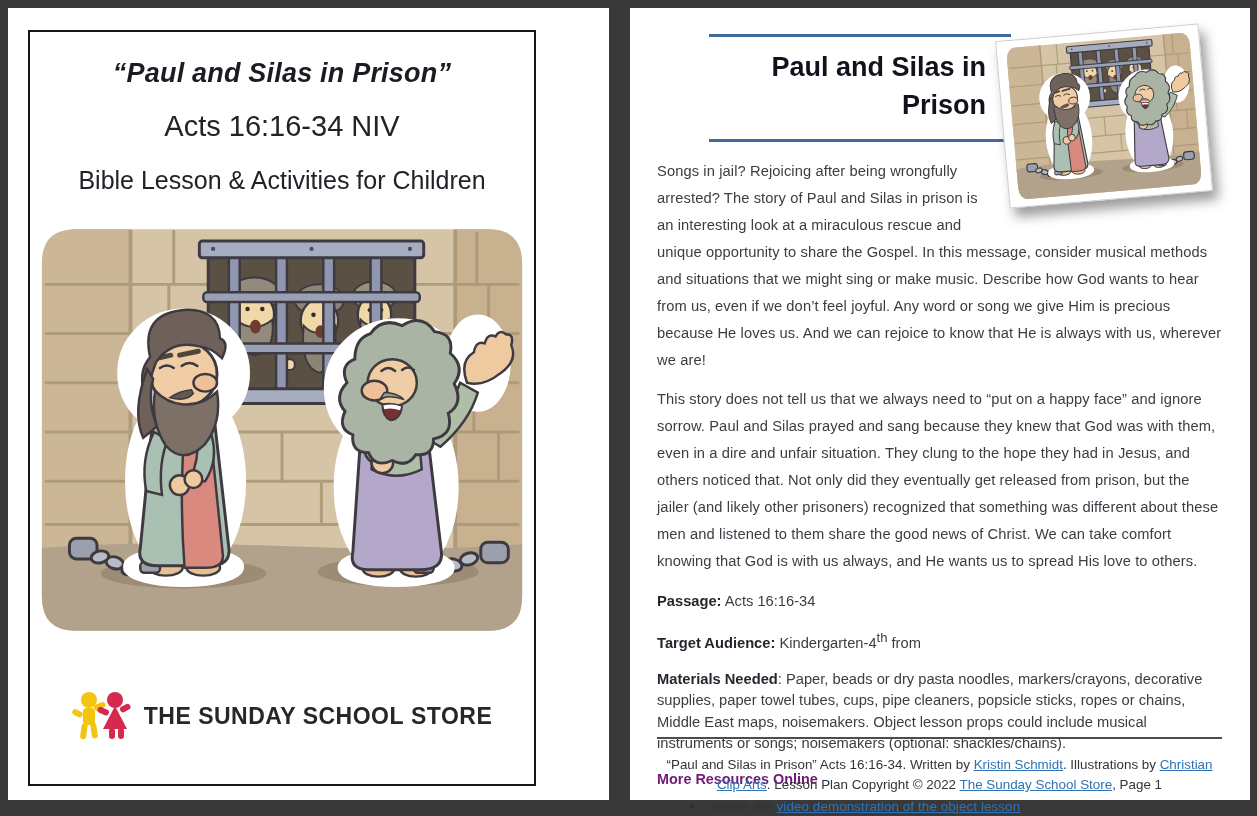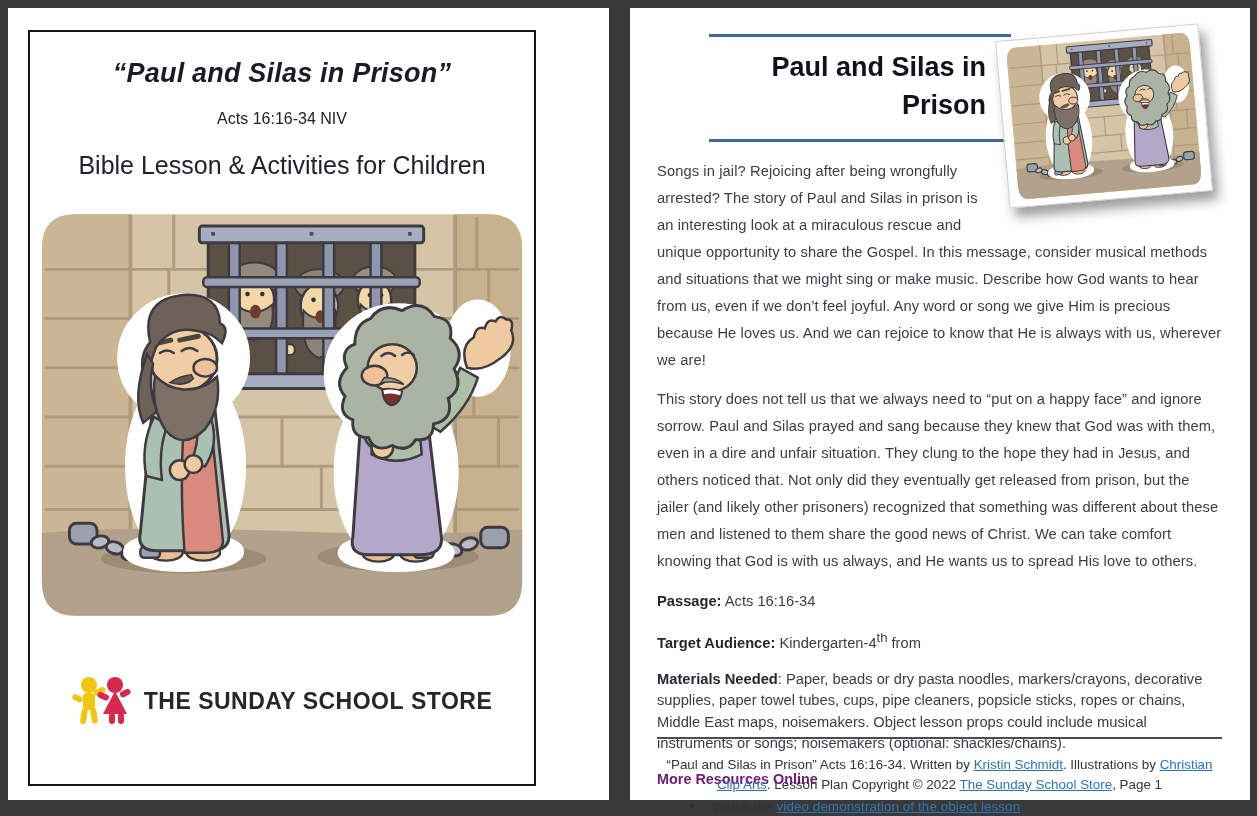--- a/index.html
+++ b/index.html
@@ -11,21 +11,21 @@
   body{background:var(--surround); font-family:"Liberation Sans", sans-serif; position:relative;}
   .page{position:absolute; top:8px; height:792px; background:#ffffff;}
   #leftPage{left:8px; width:601px;}
   #rightPage{left:630px; width:620px;}
 
   
   .cover-frame{position:absolute; left:20px; top:22px; width:508px; height:756px;
     border:2px solid #161616; text-align:center;}
   .cover-title{margin-top:26px; font-size:27px; font-weight:bold; font-style:italic;
     color:#1b1b22; letter-spacing:.2px;}
-  .cover-subtitle{margin-top:21px; font-size:16px; color:#222228; font-weight:400;}
+  .cover-subtitle{margin-top:21px; font-size:29px; color:#222228; font-weight:400;}
   .cover-tagline{margin-top:23px; font-size:25px; color:#222228; font-weight:400;}
   .cover-art{margin:28px auto 0; width:492px; height:414px;}
   .logo-row{margin-top:50px; display:flex; justify-content:center; align-items:center; gap:12px;}
   .logo-text{font-size:23px; color:#26262b; letter-spacing:.5px; white-space:nowrap;}
   .logo-text .lt{font-weight:700;}
   .logo-text .lb{font-weight:800;}
 
   
   .rp-content{position:absolute; inset:0; padding:14px 28px 0 27px;}
   .thumb-float{float:right; width:236px; height:196px;}

